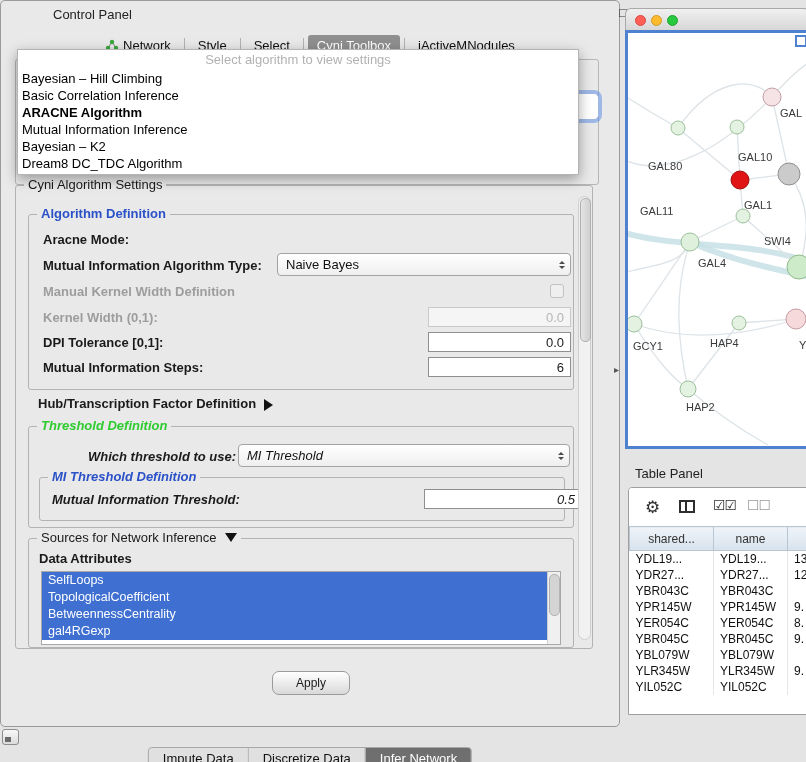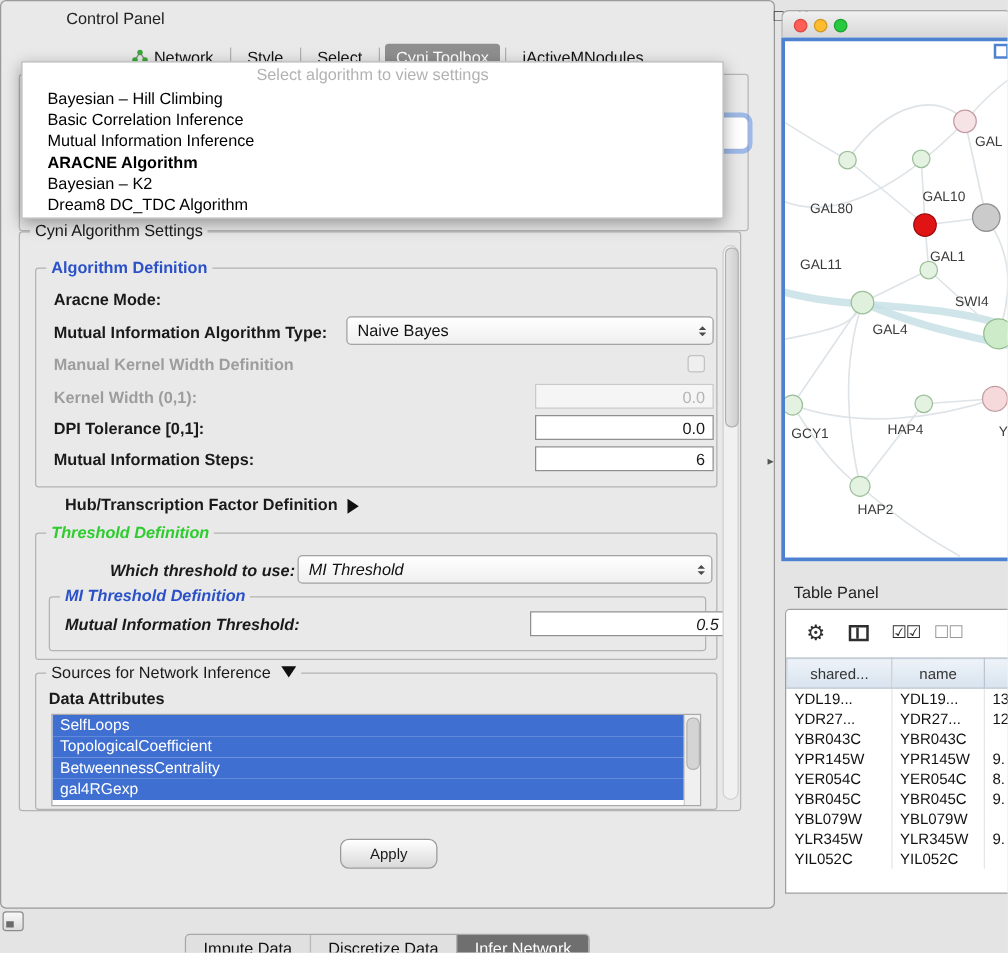--- a/index.html
+++ b/index.html
@@ -36,21 +36,21 @@
     box-shadow:0 0 0 3px rgba(96,146,230,.55);
   }
 
   
   .dd-popup{
     left:16px;top:48px;width:562px;height:126px;
     background:#fff;border:1px solid #b4b4b4;box-shadow:0 4px 12px rgba(0,0,0,.35);
     box-sizing:border-box;z-index:5;
   }
   .dd-placeholder{height:20px;line-height:20px;text-align:center;color:#b2b2b2;}
-  .dd-item{height:17px;line-height:17px;padding-left:20px;color:#000;white-space:nowrap;}
+  .dd-item{height:17px;line-height:17px;padding-left:4px;color:#000;white-space:nowrap;}
   .dd-item.hl{font-weight:bold;}
 
   
   .settings{left:14px;top:184px;width:578px;height:464px;border:1px solid #b3b3b3;border-radius:3px;box-sizing:border-box;}
   .gtitle{position:absolute;top:-9px;left:8px;background:#e9e9e9;padding:0 4px;font-size:13px;color:#1a1a1a;white-space:nowrap;}
   .gtitle.blue{color:#2b51c8;font-weight:bold;}
   .gtitle.green{color:#2ecc2e;font-weight:bold;}
   .groupbox{position:absolute;border:1px solid #b3b3b3;border-radius:3px;box-sizing:border-box;}
   .lbl{position:absolute;font-weight:bold;font-size:13px;white-space:nowrap;}
   .lbl.gray{color:#9d9d9d;}
@@ -193,22 +193,22 @@
   </div>
 
   <div class="abs hidden-group"></div>
   <div class="abs combo-focus"></div>
 
   <div class="abs dd-popup">
     <div class="dd-placeholder">Select algorithm to view settings</div>
     <div>
         <div class="dd-item">Bayesian – Hill Climbing</div>
         <div class="dd-item">Basic Correlation Inference</div>
+        <div class="dd-item hl">ARACNE Algorithm</div>
         <div class="dd-item">Mutual Information Inference</div>
-        <div class="dd-item hl">ARACNE Algorithm</div>
         <div class="dd-item">Bayesian – K2</div>
         <div class="dd-item">Dream8 DC_TDC Algorithm</div>
       </div>
   </div>
 
   <div class="abs settings">
     <span class="gtitle">Cyni Algorithm Settings</span>
 
     <div class="groupbox" style="left:12px;top:28px;width:546px;height:176px;">
       <span class="gtitle blue">Algorithm Definition</span>
@@ -236,21 +236,21 @@
       <div class="field" style="left:399px;top:117px;width:143px;">
         <span>0.0</span>
       </div>
 
       <span class="lbl" style="left:14px;top:145px;">Mutual Information Steps:</span>
       <div class="field" style="left:399px;top:142px;width:143px;">
         <span>6</span>
       </div>
     </div>
 
-    <div class="abs" style="left:36px;top:210px;text-align:center;">
+    <div class="abs" style="left:22px;top:210px;text-align:center;">
       <span class="lbl" style="position:static;">Hub/Transcription Factor Definition</span><span class="tri-right"></span>
     </div>
 
     <div class="groupbox" style="left:12px;top:240px;width:546px;height:102px;font-style:italic;">
       <span class="gtitle green">Threshold Definition</span>
 
       <span class="lbl" style="left:59px;top:22px;">Which threshold to use:</span>
       <div class="combo" style="left:209px;top:17px;width:332px;">
         <span class="combo-val">MI Threshold</span>
         <span class="combo-arrows">

